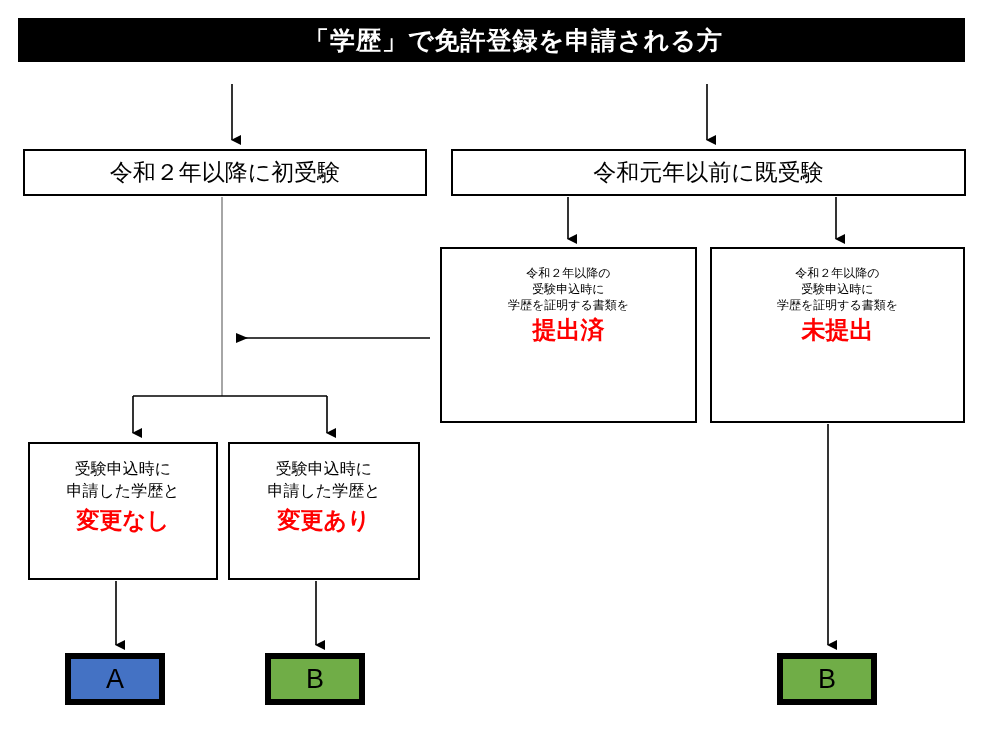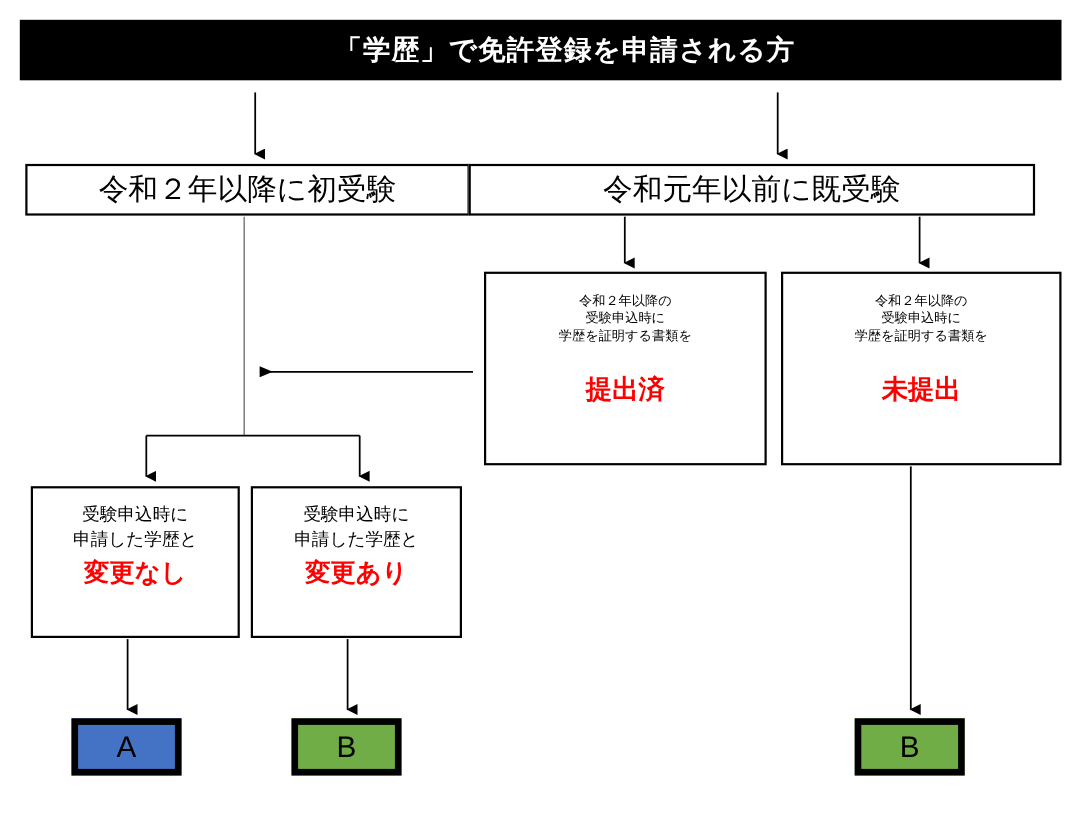--- a/index.html
+++ b/index.html
@@ -24,21 +24,21 @@
     top: 0;
     width: 983px;
     height: 743px;
   }
   
   .title-banner {
     position: absolute;
     left: 18px;
     top: 18px;
     width: 947px;
-    height: 55px;
+    height: 44px;
     background: #000000;
     color: #ffffff;
     display: flex;
     align-items: center;
     justify-content: center;
     font-size: 25px;
     font-weight: bold;
     letter-spacing: 1px;
     box-sizing: border-box;
     padding-left: 44px;
@@ -65,45 +65,45 @@
     font-weight: bold;
     font-size: 24px;
     margin-top: 14px;
     white-space: nowrap;
   }
   
   #node-first-exam {
     left: 23px; top: 149px; width: 404px; height: 47px;
   }
   #node-prev-exam {
-    left: 426px; top: 149px; width: 515px; height: 47px;
+    left: 451px; top: 149px; width: 515px; height: 47px;
   }
   #node-first-exam .node-line,
   #node-prev-exam .node-line {
-    font-size: 27px;
+    font-size: 23px;
   }
   
   #node-submitted {
     left: 440px; top: 247px; width: 257px; height: 176px;
     justify-content: flex-start;
     padding-top: 16px;
   }
   #node-not-submitted {
     left: 710px; top: 247px; width: 255px; height: 176px;
     justify-content: flex-start;
     padding-top: 16px;
   }
   #node-submitted .node-line,
   #node-not-submitted .node-line {
     font-size: 12px;
   }
   #node-submitted .node-emph,
   #node-not-submitted .node-emph {
     font-size: 24px;
-    margin-top: 24px;
+    margin-top: 0;
   }
   
   #node-no-change {
     left: 28px; top: 442px; width: 190px; height: 138px;
     justify-content: flex-start;
     padding-top: 14px;
   }
   #node-changed {
     left: 228px; top: 442px; width: 192px; height: 138px;
     justify-content: flex-start;

